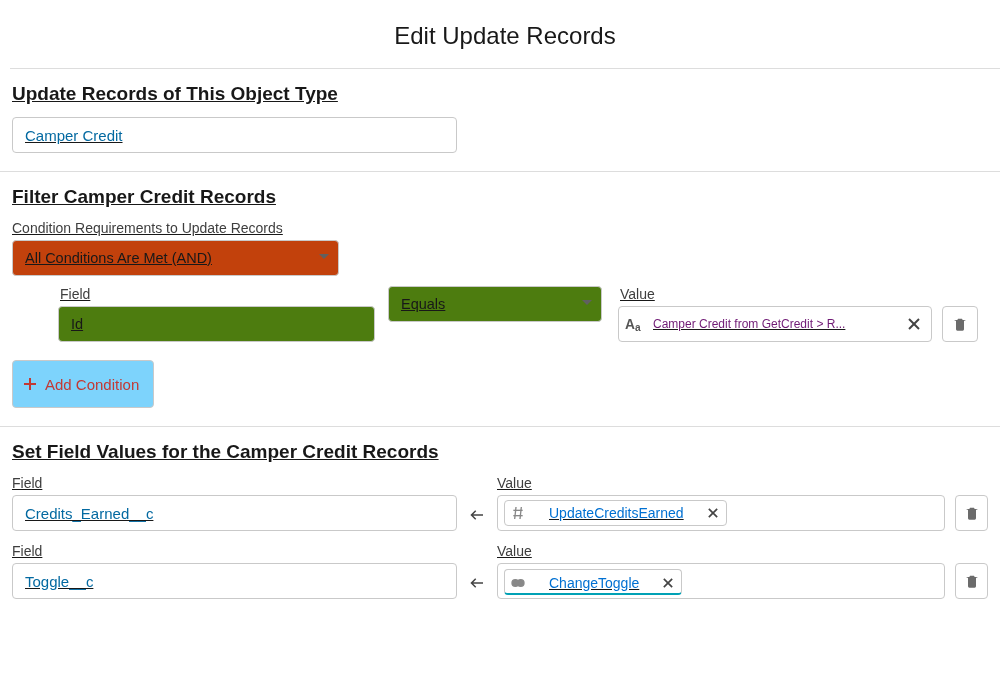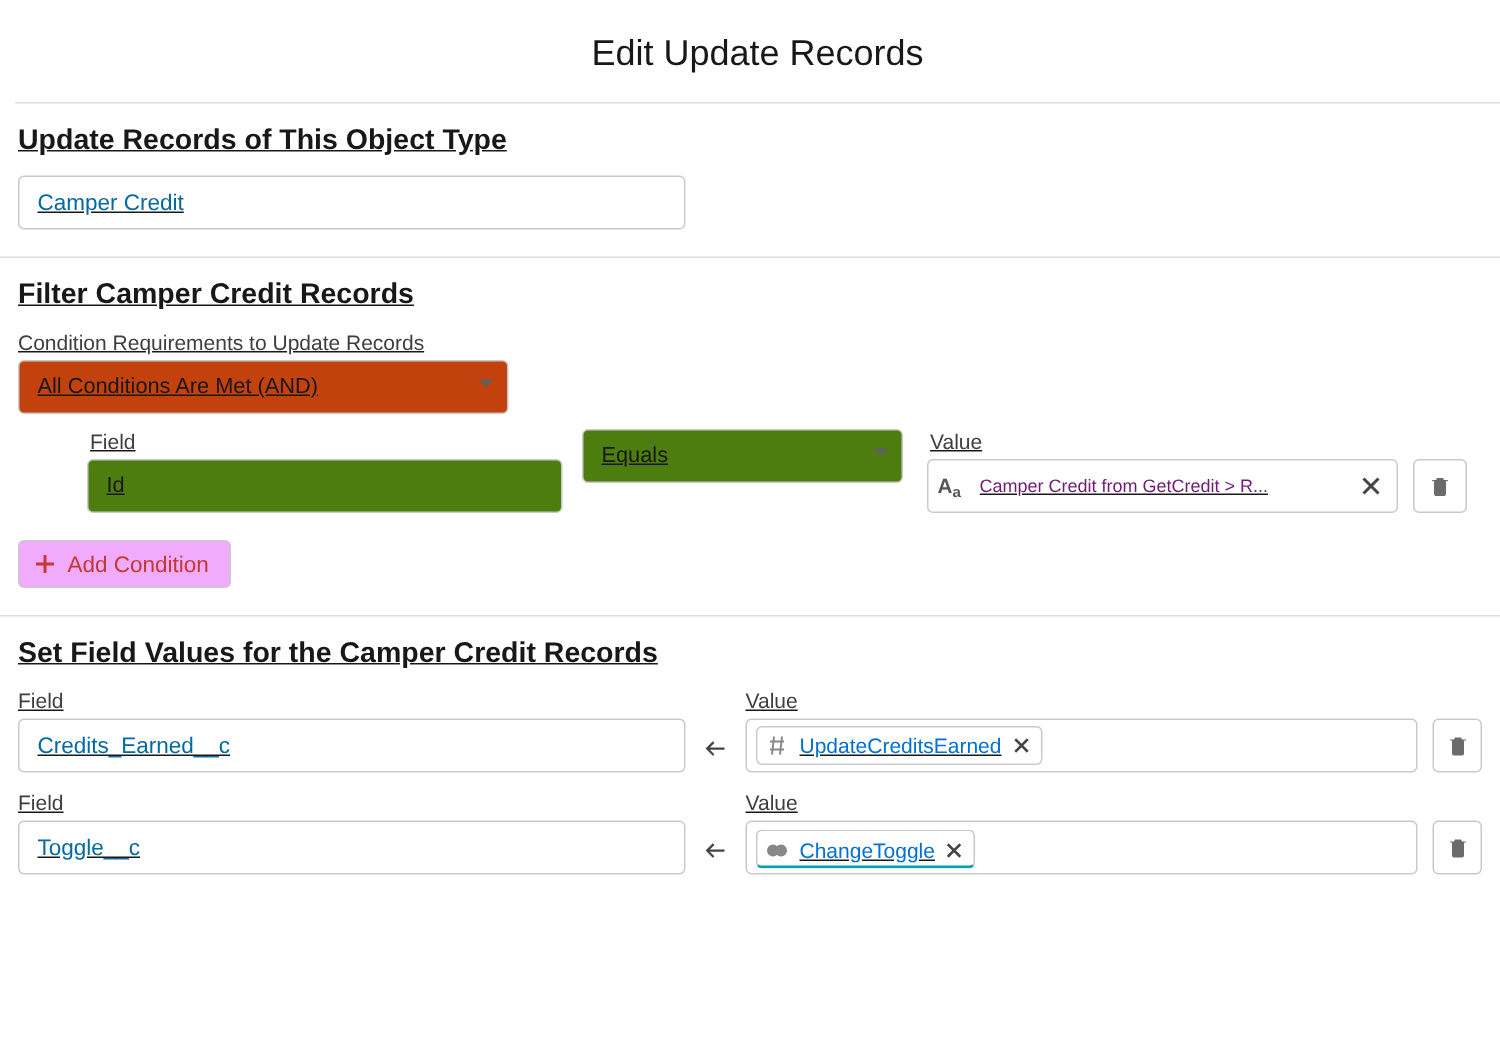--- a/index.html
+++ b/index.html
@@ -119,22 +119,22 @@
     border-radius: 4px;
     background: #fff;
     display: flex; align-items: center; justify-content: center;
     cursor: pointer;
   }
   .trash-btn svg { width: 16px; height: 16px; fill: #6b6b6b; }
   .add-cond {
     margin-top: 18px;
     border: 1px solid #c9c9c9;
     border-radius: 4px;
-    background: #f0abfc;
-    height: 32px;
+    background: #7dd3fc;
+    height: 48px;
     padding: 0 14px 0 10px;
     display: inline-flex;
     align-items: center;
     gap: 8px;
     color: #c23934;
     font-size: 15px;
     cursor: pointer;
   }
   .add-cond svg { width: 14px; height: 14px; stroke: #c23934; stroke-width: 2; }
   .fieldval-row {
@@ -155,21 +155,21 @@
     background: #fff;
     height: 36px;
     padding: 4px 6px;
     display: flex;
     align-items: center;
     width: 100%;
   }
   .pill {
     display: inline-flex;
     align-items: center;
-    gap: 6px;
+    gap: 22px;
     border: 1px solid #c9c9c9;
     border-radius: 4px;
     padding: 2px 6px 2px 4px;
     height: 26px;
     background: #fff;
   }
   .pill .pill-icon { width: 18px; height: 18px; display:flex; align-items:center; justify-content:center; }
   .pill .pill-icon svg { width: 16px; height: 16px; fill: #888; stroke: #888; }
   .pill .pill-text { color: #0070d2; font-size: 14px; }
   .pill .pill-close { width: 14px; height: 14px; cursor: pointer; display:flex; align-items:center; justify-content:center; }

